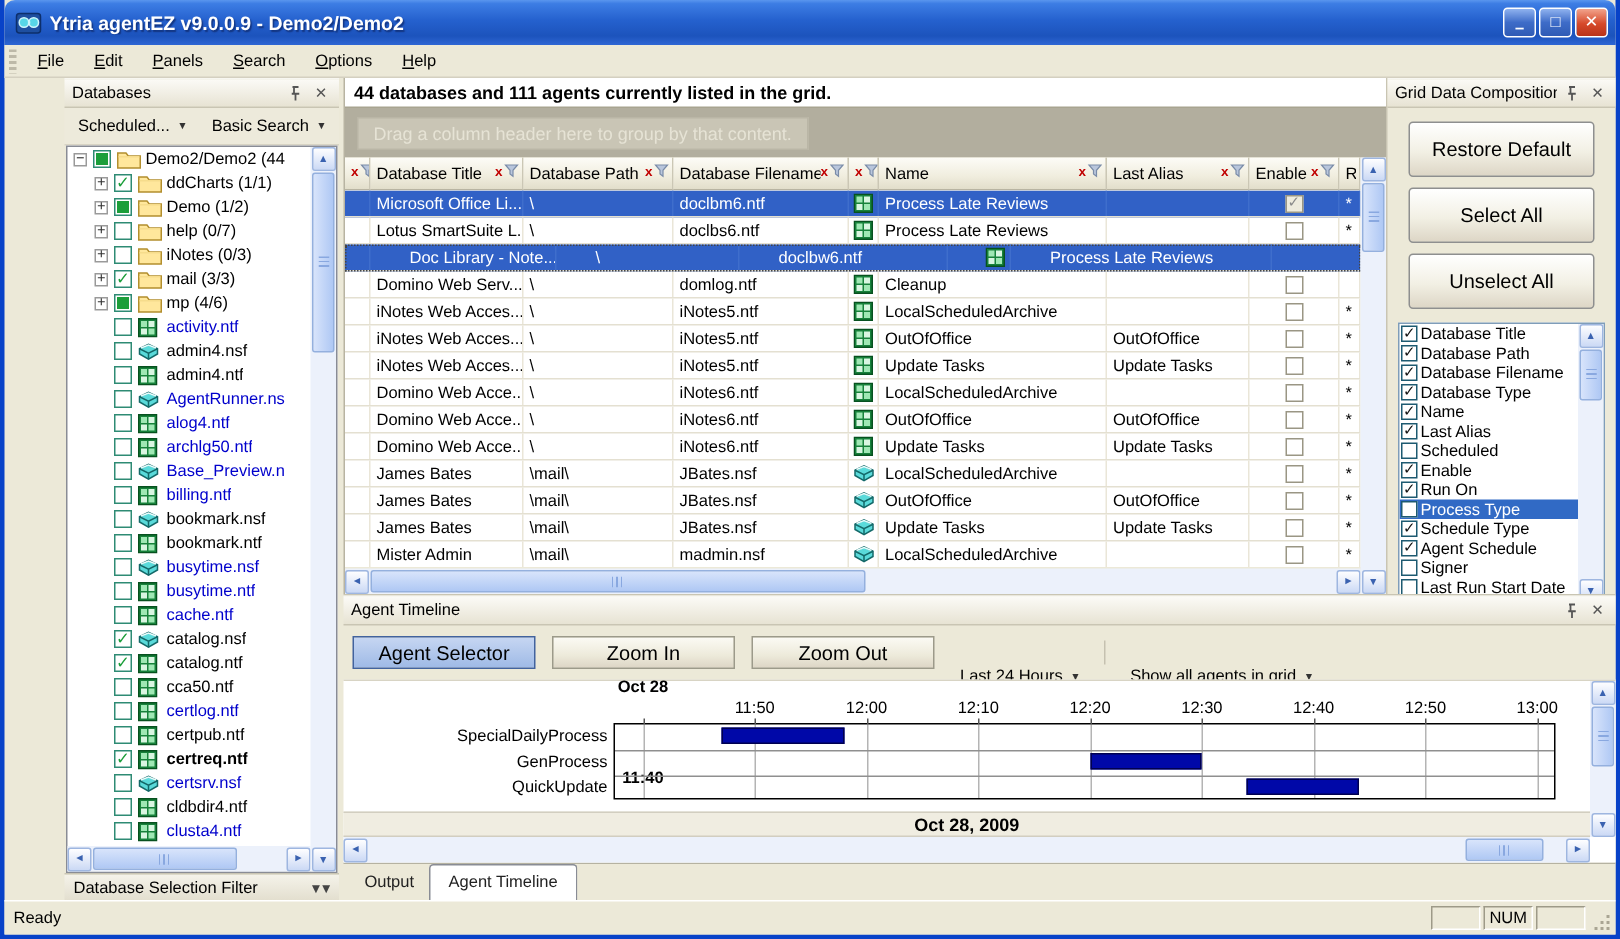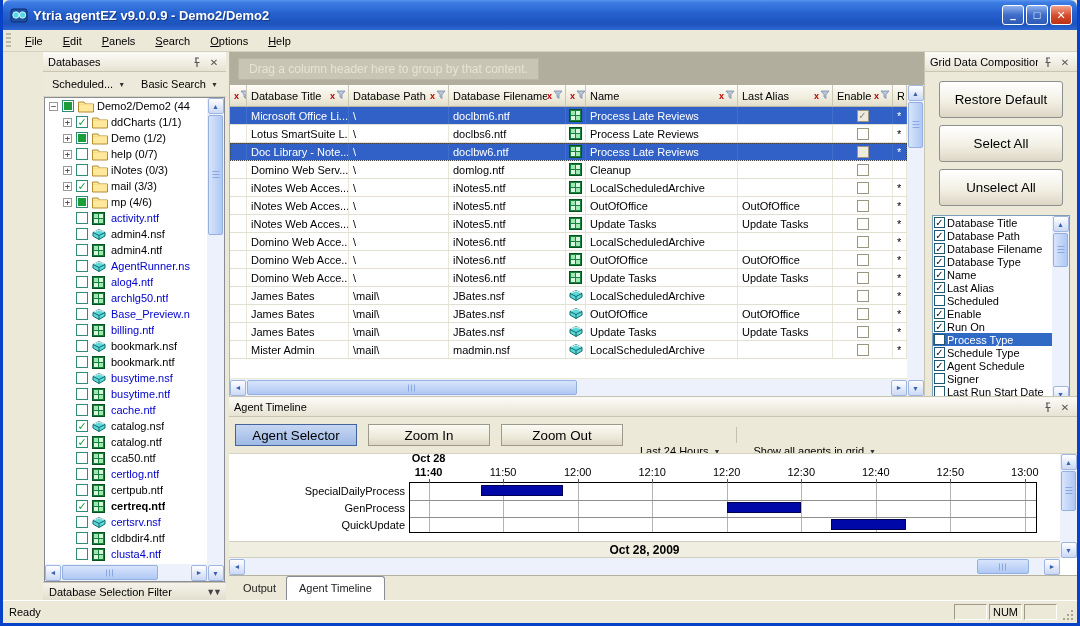--- a/index.html
+++ b/index.html
@@ -87,21 +87,21 @@
   .grid-wrap { flex:1; display:flex; min-height:0; }
   .grid-main { flex:1; display:flex; flex-direction:column; min-width:0; }
   .grid-header { height:22px; flex:none; display:flex; background:#E9E5D6; overflow:hidden; }
   .gh-cell { flex:none; display:flex; align-items:center; padding:0 2px 0 4px;
     background:linear-gradient(180deg,#FDFCF7,#F0EDDE 60%,#E2DECB); border-right:1px solid #CBC7B5;
     border-bottom:1px solid #B8B4A2; overflow:hidden; white-space:nowrap; }
   .gh-cell .gh-label { flex:1; overflow:hidden; }
   .grid-body { flex:1; overflow:hidden; background:#fff; }
   .grid-row { height:18px; display:flex; border-bottom:1px solid #E4E0D1; }
   .grid-row.selected { background:#3161C6; color:#fff; }
-  .grid-row.focused { outline:1px dotted #444; outline-offset:-1px; }
+  .grid-row.focused { outline:1px dotted #444; outline-offset:-1px;gap:22px; }
   .g-cell { flex:none; display:flex; align-items:center; padding:0 3px 0 4px; overflow:hidden;
     white-space:nowrap; border-right:1px solid #EAE6D8; }
   .grid-row.selected .g-cell { border-right-color:#3F6ECC; }
   .g-cell.center { justify-content:center; padding:0; }
   .g-check { width:12px; height:12px; border:1px solid #9A9684; background:#fff; display:flex;
     align-items:center; justify-content:center; color:#8A8A8A; font-size:10px; font-weight:bold; line-height:10px; }
   .grid-row.selected .g-check { background:#EEEBDD; }
   .grid-hscroll { margin-top:1px; }
   
   .comp-panel { width:153px; flex:none; display:flex; flex-direction:column; background:#ECE9D8;
@@ -609,20 +609,21 @@
         <span class="chev2">▼▼</span>
       </div>
     </div>
 
     <div class="v-splitter"></div>
 
     <div class="main">
       <div class="top-row">
 
         <div class="grid-area">
+          <div class="banner">44 databases and 111 agents currently listed in the grid.</div>
           <div class="groupby">
             <span class="gb-box">Drag a column header here to group by that content.</span>
           </div>
           <div class="grid-wrap">
             <div class="grid-main">
               <div class="grid-header" id="grid-header">
                   <div class="gh-cell" style="width: 17px;">
                     <span class="gh-label"></span>
                     <span><svg width="16" height="10" viewBox="0 0 16 10">
                         <text x="0" y="8.5" font-size="9" font-weight="bold" fill="#C00000" font-family="sans-serif">x</text>
@@ -1113,21 +1114,21 @@
         </div>
         <div class="tl-chartwrap">
           <div class="tl-labels" id="tl-labels">
               <div class="tl-rowlabel" style="top: 0px;">SpecialDailyProcess</div>
               <div class="tl-rowlabel" style="top: 17px;">GenProcess</div>
               <div class="tl-rowlabel" style="top: 34px;">QuickUpdate</div>
             </div>
           <div class="tl-plot" id="tl-plot">
               <div class="tl-gridline" style="left: 2.97619%;"></div>
               <div class="tl-tickmark" style="left: 2.97619%;"></div>
-              <div class="tl-ticklabel bold" style="left: 2.97619%;">11:40</div>
+              <div class="tl-ticklabel bold" style="left: 2.97619%; margin-top: 47px;">11:40</div>
               <div class="tl-datelabel" style="left: 2.97619%;">Oct 28</div>
               <div class="tl-gridline" style="left: 14.881%;"></div>
               <div class="tl-tickmark" style="left: 14.881%;"></div>
               <div class="tl-ticklabel" style="left: 14.881%;">11:50</div>
               <div class="tl-gridline" style="left: 26.7857%;"></div>
               <div class="tl-tickmark" style="left: 26.7857%;"></div>
               <div class="tl-ticklabel" style="left: 26.7857%;">12:00</div>
               <div class="tl-gridline" style="left: 38.6905%;"></div>
               <div class="tl-tickmark" style="left: 38.6905%;"></div>
               <div class="tl-ticklabel" style="left: 38.6905%;">12:10</div>

